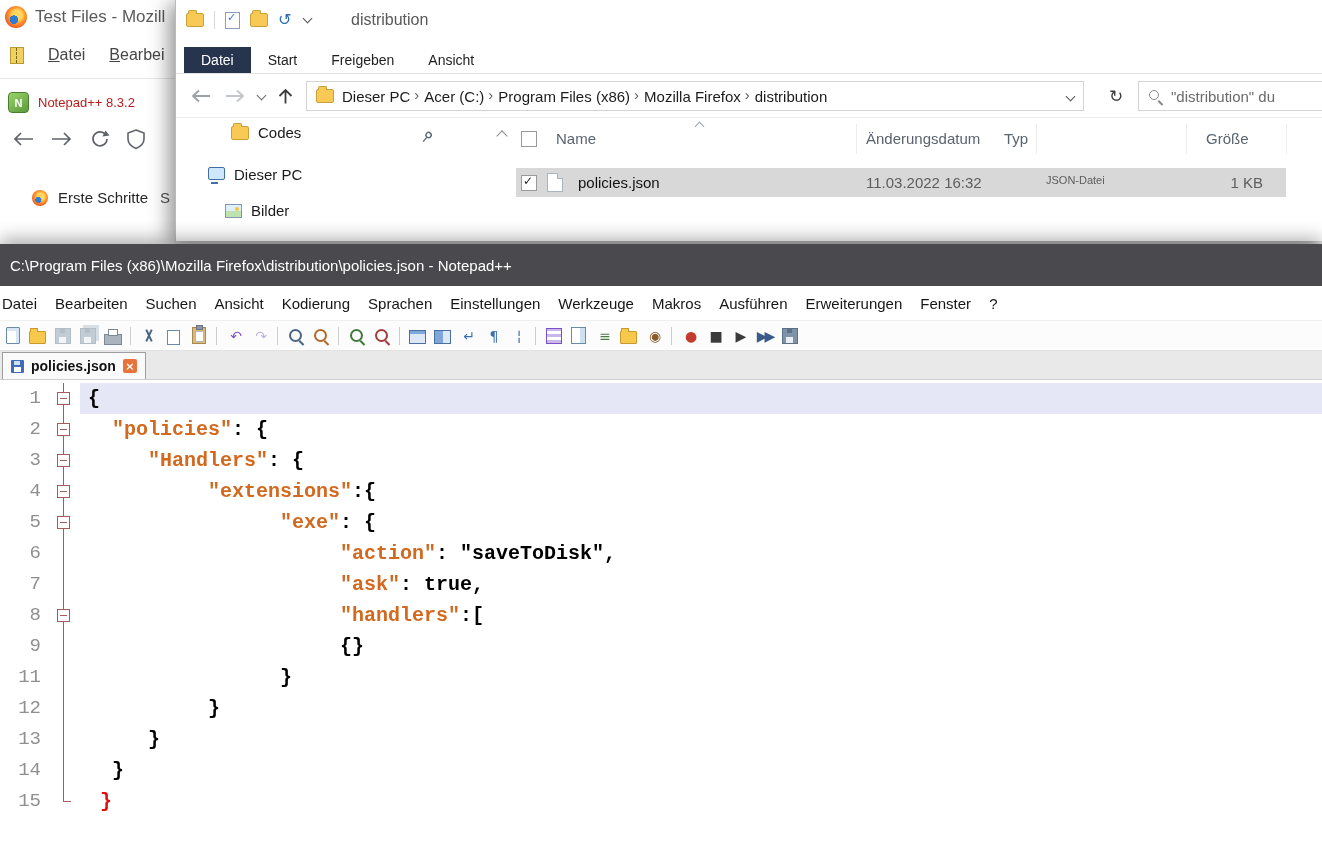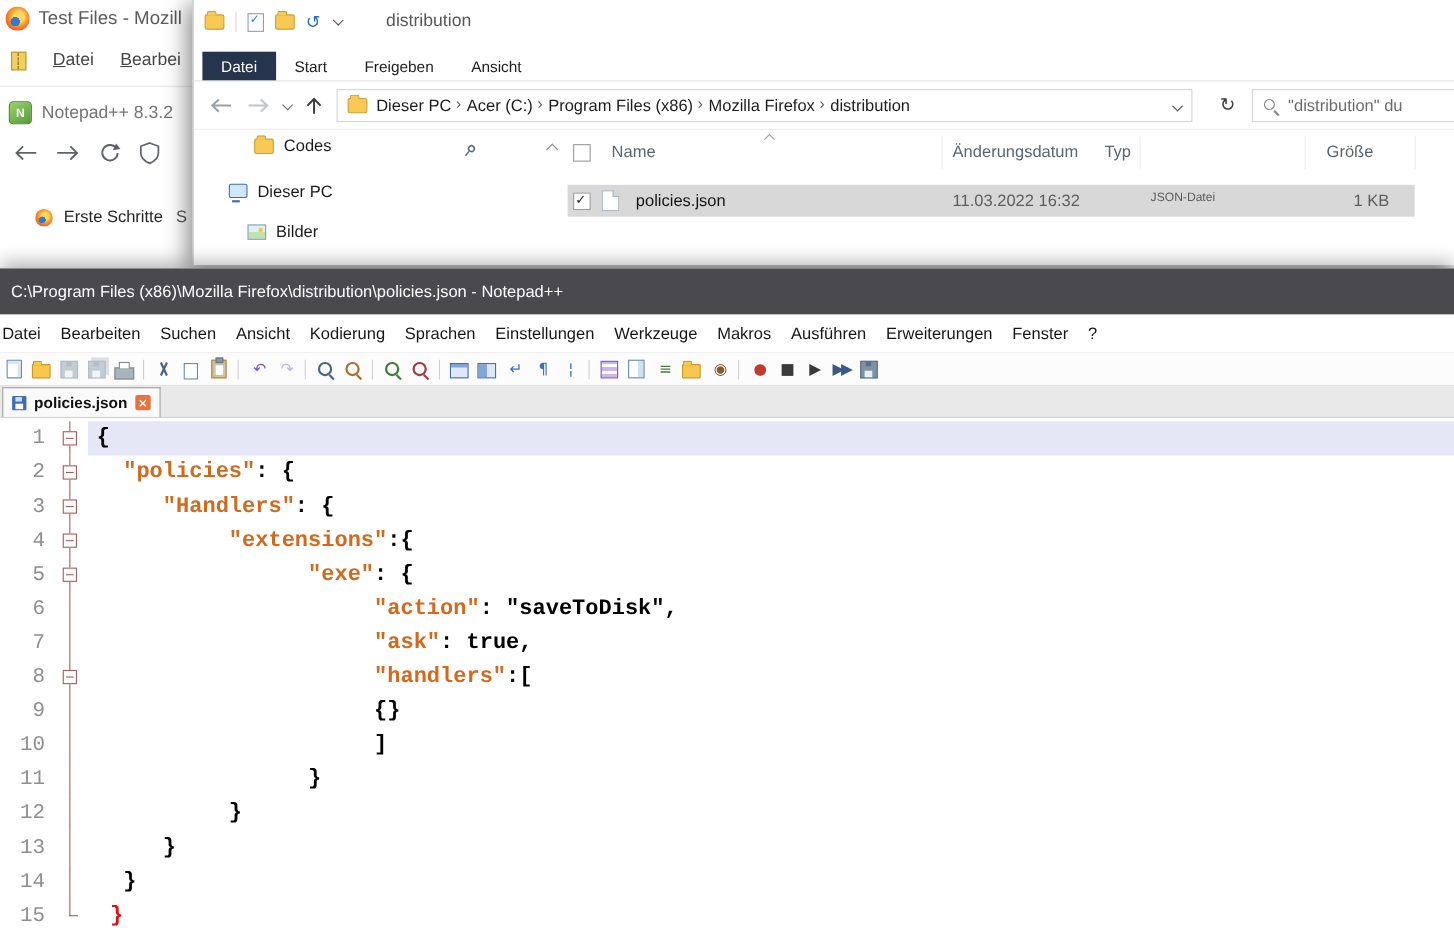--- a/index.html
+++ b/index.html
@@ -13,21 +13,21 @@
   .ff-title-text{font-size:17px;color:#5a5a5a;}
   .ff-logo{width:22px;height:22px;border-radius:50%;flex:none;
     background:radial-gradient(circle at 40% 62%, #2e7bd4 0 22%, rgba(0,0,0,0) 23%),
                radial-gradient(circle at 55% 42%, #ffd75e 0 28%, #ff9a2e 45%, #ef5a24 72%, #c33b63 100%);}
   .ff-logo.sm{width:16px;height:16px;}
   .ff-menubar{position:absolute;left:10px;top:46px;display:flex;align-items:center;gap:24px;
     font-size:16px;color:#464646;white-space:nowrap;}
   .accel::first-letter{text-decoration:underline;}
   .ff-line{position:absolute;left:0;top:78px;width:175px;height:0;border-top:1px solid #e7e7e7;}
   .npp-row{position:absolute;left:8px;top:92px;display:flex;align-items:center;gap:9px;
-    font-size:16px;color:#737373;white-space:nowrap;}
+    font-size:13px;color:#b91c1c;white-space:nowrap;}
   .npp-logo{position:relative;width:19px;height:19px;border-radius:4px;flex:none;
     background:linear-gradient(145deg,#9ad36a,#5a9a3a);border:1px solid #47802c;}
   .npp-logo::after{content:"N";position:absolute;left:0;top:0;right:0;bottom:0;display:flex;
     align-items:center;justify-content:center;color:#fff;font:700 11px "Liberation Sans",sans-serif;}
   .nav-row{position:absolute;left:12px;top:128px;display:flex;align-items:center;gap:15px;}
   .bm-row{position:absolute;left:32px;top:189px;display:flex;align-items:center;gap:10px;
     font-size:15px;color:#262626;white-space:nowrap;}
   .bm-part{color:#555;margin-left:2px;}
 
   
@@ -488,27 +488,20 @@
           <div class="ed-txt">                     <span class="tk-k">"handlers"</span><span class="tk-p">:[</span></div>
         </div>
         <div class="ed-row">
           <div class="ed-num">9</div>
           <div class="ed-fold">
             <i class="vline"></i>
           </div>
           <div class="ed-txt">                     <span class="tk-p">{}</span></div>
         </div>
         <div class="ed-row">
-          <div class="ed-num">10</div>
-          <div class="ed-fold">
-            <i class="vline"></i>
-          </div>
-          <div class="ed-txt">                     <span class="tk-p">]</span></div>
-        </div>
-        <div class="ed-row">
           <div class="ed-num">11</div>
           <div class="ed-fold">
             <i class="vline"></i>
           </div>
           <div class="ed-txt">                <span class="tk-p">}</span></div>
         </div>
         <div class="ed-row">
           <div class="ed-num">12</div>
           <div class="ed-fold">
             <i class="vline"></i>

